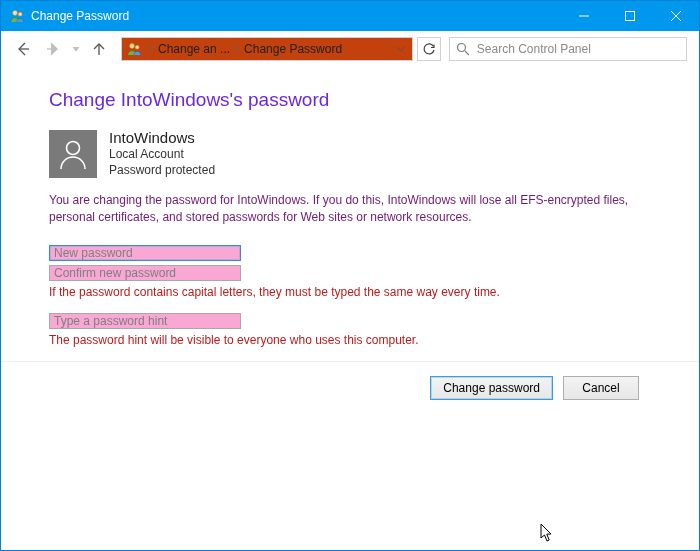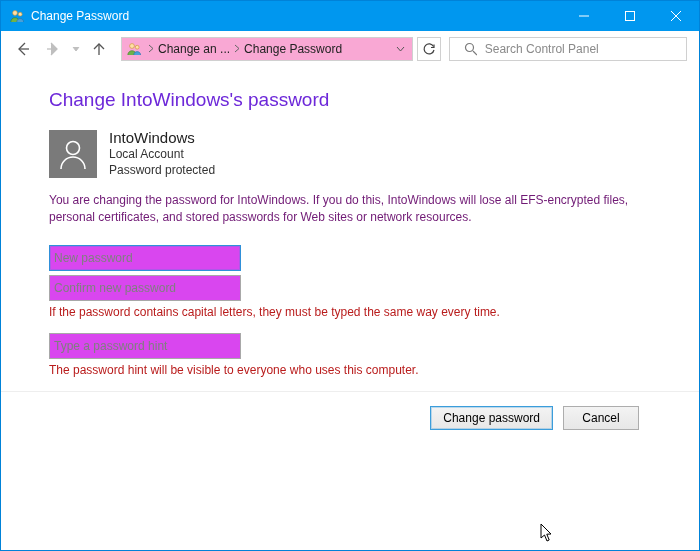--- a/index.html
+++ b/index.html
@@ -8,40 +8,40 @@
   .titlebar { height:30px; background:#0097ef; display:flex; align-items:center; color:#fff; }
   .titlebar .app-icon { width:16px; height:16px; margin:0 6px 0 8px; position:relative; }
   .titlebar .title-text { font-size:12px; font-weight:400; }
   .titlebar .winbtns { margin-left:auto; display:flex; }
   .winbtn { width:46px; height:30px; display:flex; align-items:center; justify-content:center; }
   .winbtn svg { stroke:#fff; }
   .navbar { height:36px; display:flex; align-items:center; padding:0 8px; gap:2px; border-bottom:1px solid transparent; }
   .nav-arrow { width:28px; height:28px; display:flex; align-items:center; justify-content:center; border-radius:2px; }
   .nav-arrow.disabled svg { stroke:#bfbfbf; fill:#bfbfbf; }
   .nav-arrow svg { stroke:#555; }
-  .addrbar { margin-left:6px; flex:0 0 auto; display:flex; align-items:center; height:24px; border:1px solid #d0d0d0; background:#f9a8d4; padding:0 4px; width:292px; }
+  .addrbar { margin-left:6px; flex:0 0 auto; display:flex; align-items:center; height:24px; border:1px solid #d0d0d0; background:#c2410c; padding:0 4px; width:292px; }
   .addr-icon { width:16px; height:16px; margin-right:4px; position:relative; }
   .breadcrumb { display:flex; align-items:center; overflow:hidden; font-size:12px; color:#222; }
   .crumb { padding:0 2px; white-space:nowrap; }
   .crumb-sep { width:10px; display:flex; align-items:center; justify-content:center; }
   .crumb-sep svg { stroke:#666; }
   .crumb-drop { margin-left:auto; width:16px; display:flex; align-items:center; justify-content:center; }
   .refresh-btn { width:24px; height:24px; border:1px solid #d0d0d0; display:flex; align-items:center; justify-content:center; margin-left:2px; }
-  .searchbox { margin-left:6px; flex:1; height:24px; border:1px solid #d0d0d0; display:flex; align-items:center; padding:0 14px; color:#999; min-width:0; margin-right:4px;}
+  .searchbox { margin-left:6px; flex:1; height:24px; border:1px solid #d0d0d0; display:flex; align-items:center; padding:0 6px; color:#999; min-width:0; margin-right:4px;}
   .searchbox input { border:0; outline:0; font-size:12px; color:#555; width:100%; background:transparent; }
   .searchbox input::placeholder { color:#8a8a8a; }
   .content { padding: 22px 48px 0 48px; }
   h1.page-title { color:#6d28d9; font-size:19px; font-weight:400; margin:0 0 18px 0; }
   .user-row { display:flex; align-items:flex-end; margin-bottom:14px; }
   .avatar-box { width:48px; height:48px; background:#7a7a7a; display:flex; align-items:center; justify-content:center; margin-right:12px; }
   .avatar-box svg { stroke:#fff; fill:none; }
   .user-meta .uname { font-size:15px; color:#222; }
   .user-meta .uline { font-size:12px; color:#333; line-height:1.35; }
   .warn { font-size:12px; color:#701a75; margin-bottom:20px; line-height:1.35; }
-  .field { width:192px; height:26px; border:1px solid #a8a8a8; padding:1px 4px; font-size:12px; color:#333; display:block; margin-bottom:4px; background:#d946ef; }
+  .field { width:192px; height:16px; border:1px solid #a8a8a8; padding:1px 4px; font-size:12px; color:#333; display:block; margin-bottom:4px; background:#f9a8d4; }
   .field.focused { border:1px solid #2f90d9; box-shadow:0 0 0 1px rgba(47,144,217,0.25) inset; }
   .field::placeholder { color:#7f7f7f; }
   .hint { font-size:12px; color:#b91c1c; margin:2px 0 14px 0; }
   .sep { height:1px; background:#eee; margin: 12px -48px 0 -48px; }
   .actions { display:flex; justify-content:flex-end; gap:10px; padding: 14px 12px 0 0; }
   .btn { min-width:118px; height:24px; border:1px solid #adadad; background:linear-gradient(#f3f3f3,#e7e7e7); font-size:12px; font-family:inherit; padding:0 12px; }
   .btn.default { border:1px solid #3b9ddb; box-shadow: inset 0 0 0 1px rgba(59,157,219,0.3); }
   .cancel-btn { min-width:76px; }
   
   .people-icon svg { width:16px; height:16px; }

